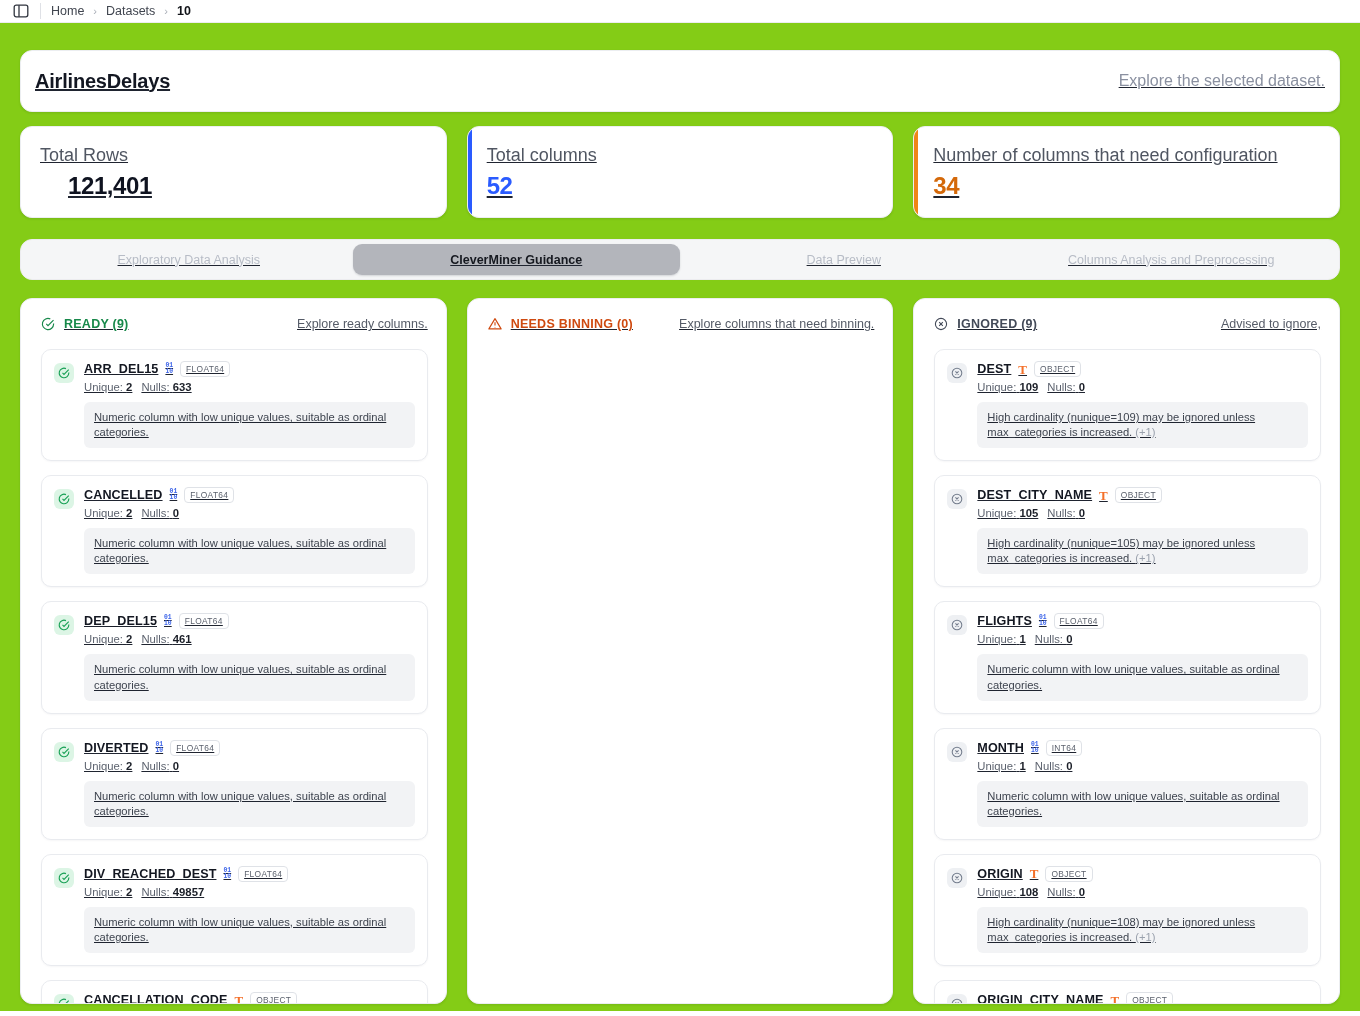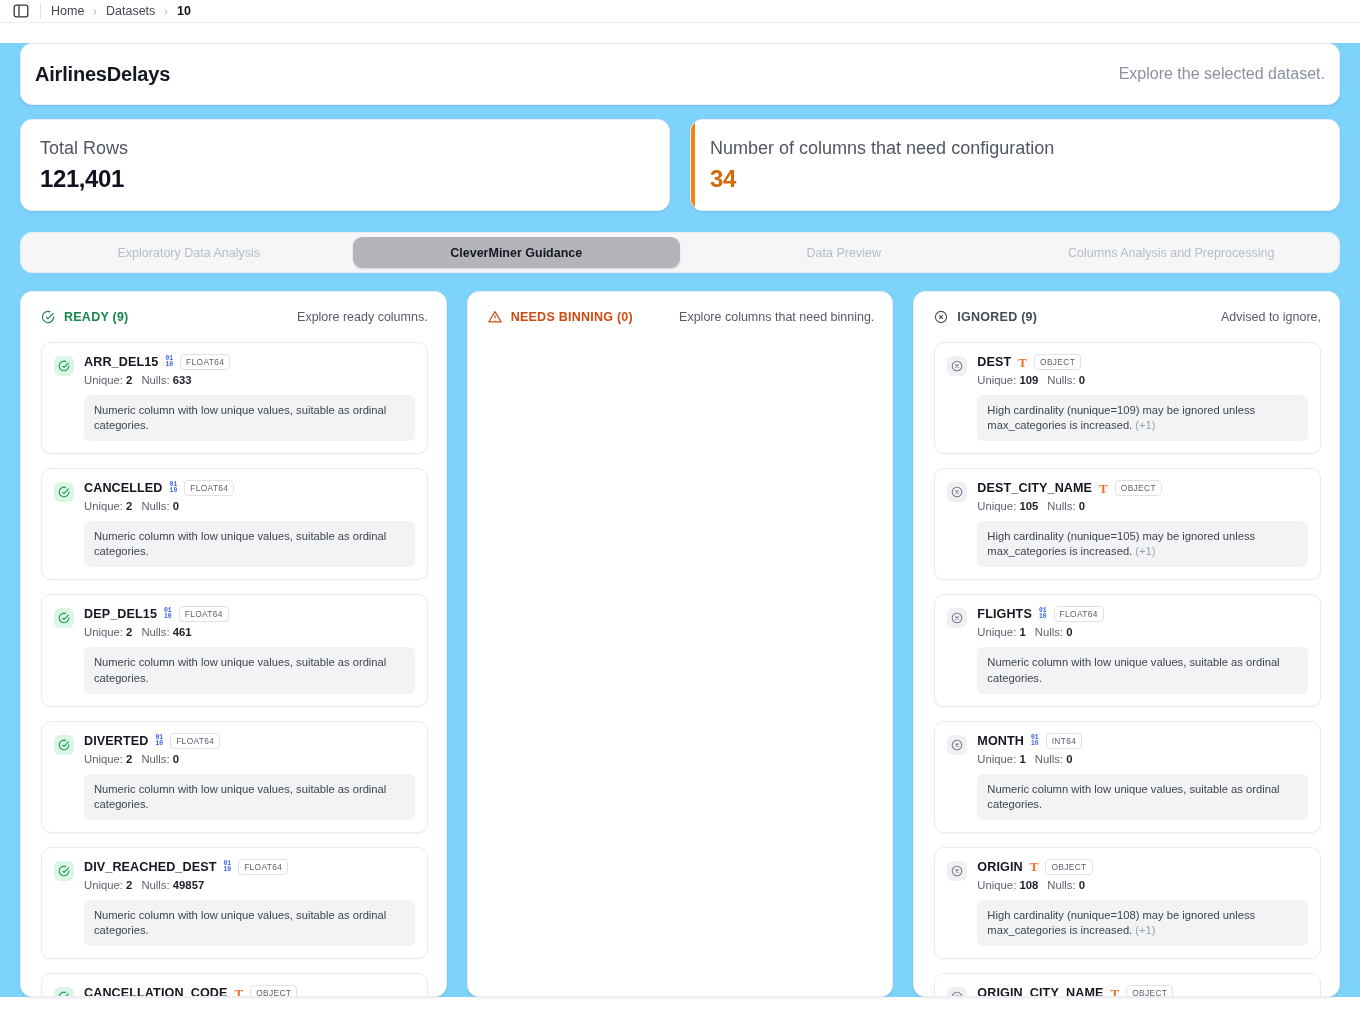--- a/index.html
+++ b/index.html
@@ -25,21 +25,21 @@
     display: flex; align-items: center; justify-content: center;
     color: #30353f; cursor: pointer;
   }
   .topbar-sep { width: 1px; height: 16px; background: #dfe1e6; }
   .crumbs { display: flex; align-items: center; gap: 9px; font-size: 12.5px; }
   .crumb { color: #40454f; cursor: pointer; }
   .crumb.current { color: #111318; font-weight: 700; cursor: default; }
   .crumb-sep { color: #a9aeb8; font-size: 11px; }
 
   
-  .page { padding: 0 20px; background: #7dd3fc; }
+  .page { padding: 7px 20px; background: #84cc16; text-decoration: underline; }
 
   .card {
     background: #ffffff;
     border: 1px solid #eceef1;
     border-radius: 12px;
     box-shadow: 0 1px 3px rgba(16,24,40,.07), 0 1px 2px rgba(16,24,40,.04);
   }
 
   
   .hero {
@@ -59,21 +59,21 @@
     position: relative; overflow: hidden;
   }
   .stat::before {
     content: ""; position: absolute; left: 0; top: 0; bottom: 0; width: 4px;
     border-radius: 12px 0 0 12px;
   }
   .stat.accent-blue::before { background: #2a5bff; }
   .stat.accent-orange::before { background: #ef8516; }
   .stat-label { font-size: 18px; color: #505662; }
   .stat-value { font-size: 24px; font-weight: 700; margin-top: 6px; letter-spacing: -.4px; }
-  .v-dark { color: #0f1320; }
+  .v-dark { color: #0f1320; margin-left: 28px; }
   .v-blue { color: #2a5bff; }
   .v-orange { color: #d4690a; }
 
   
   .tabs {
     margin-top: 21px;
     height: 41px;
     background: #f5f6f7;
     border: 1px solid #ececef;
     border-radius: 12px;
@@ -192,20 +192,24 @@
 
   <div class="card hero">
     <div class="hero-title">AirlinesDelays</div>
     <div class="hero-sub">Explore the selected dataset.</div>
   </div>
 
   <div class="stats">
     <div class="card stat">
       <div class="stat-label">Total Rows</div>
       <div class="stat-value v-dark">121,401</div>
+    </div>
+    <div class="card stat accent-blue">
+      <div class="stat-label">Total columns</div>
+      <div class="stat-value v-blue">52</div>
     </div>
     <div class="card stat accent-orange">
       <div class="stat-label">Number of columns that need configuration</div>
       <div class="stat-value v-orange">34</div>
     </div>
   </div>
 
   <div class="tabs">
     <div class="tab">Exploratory Data Analysis</div>
     <div class="tab active">CleverMiner Guidance</div>

